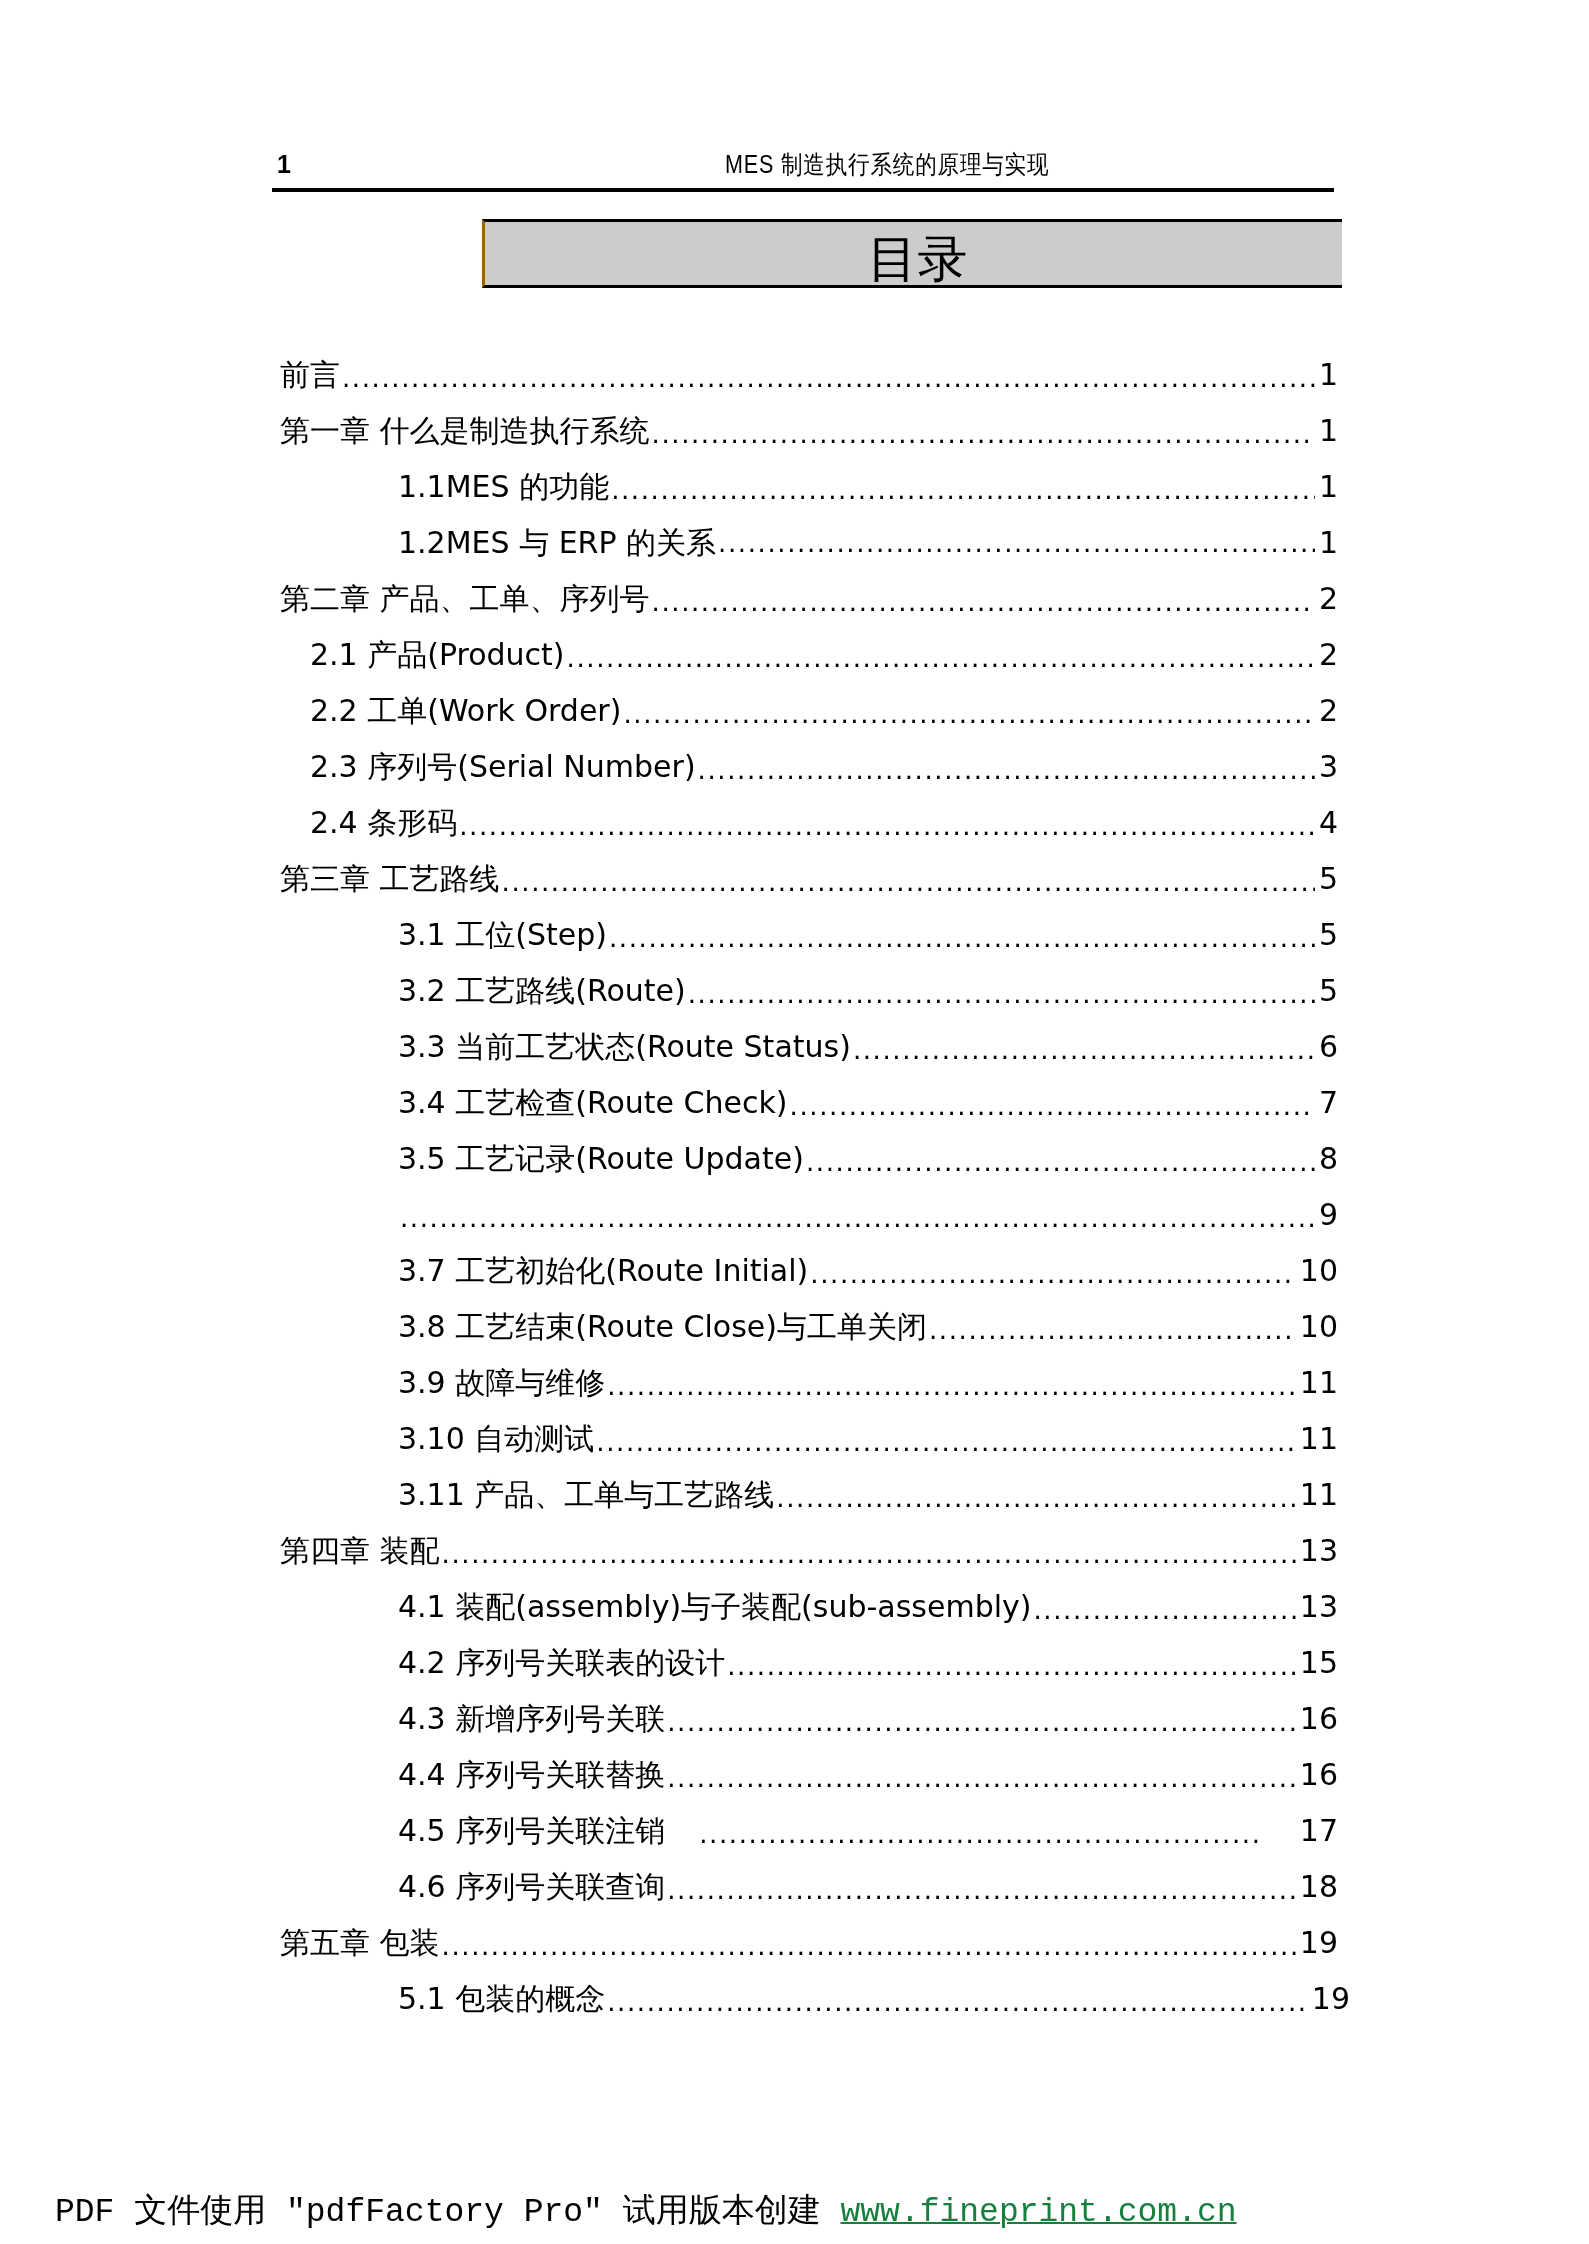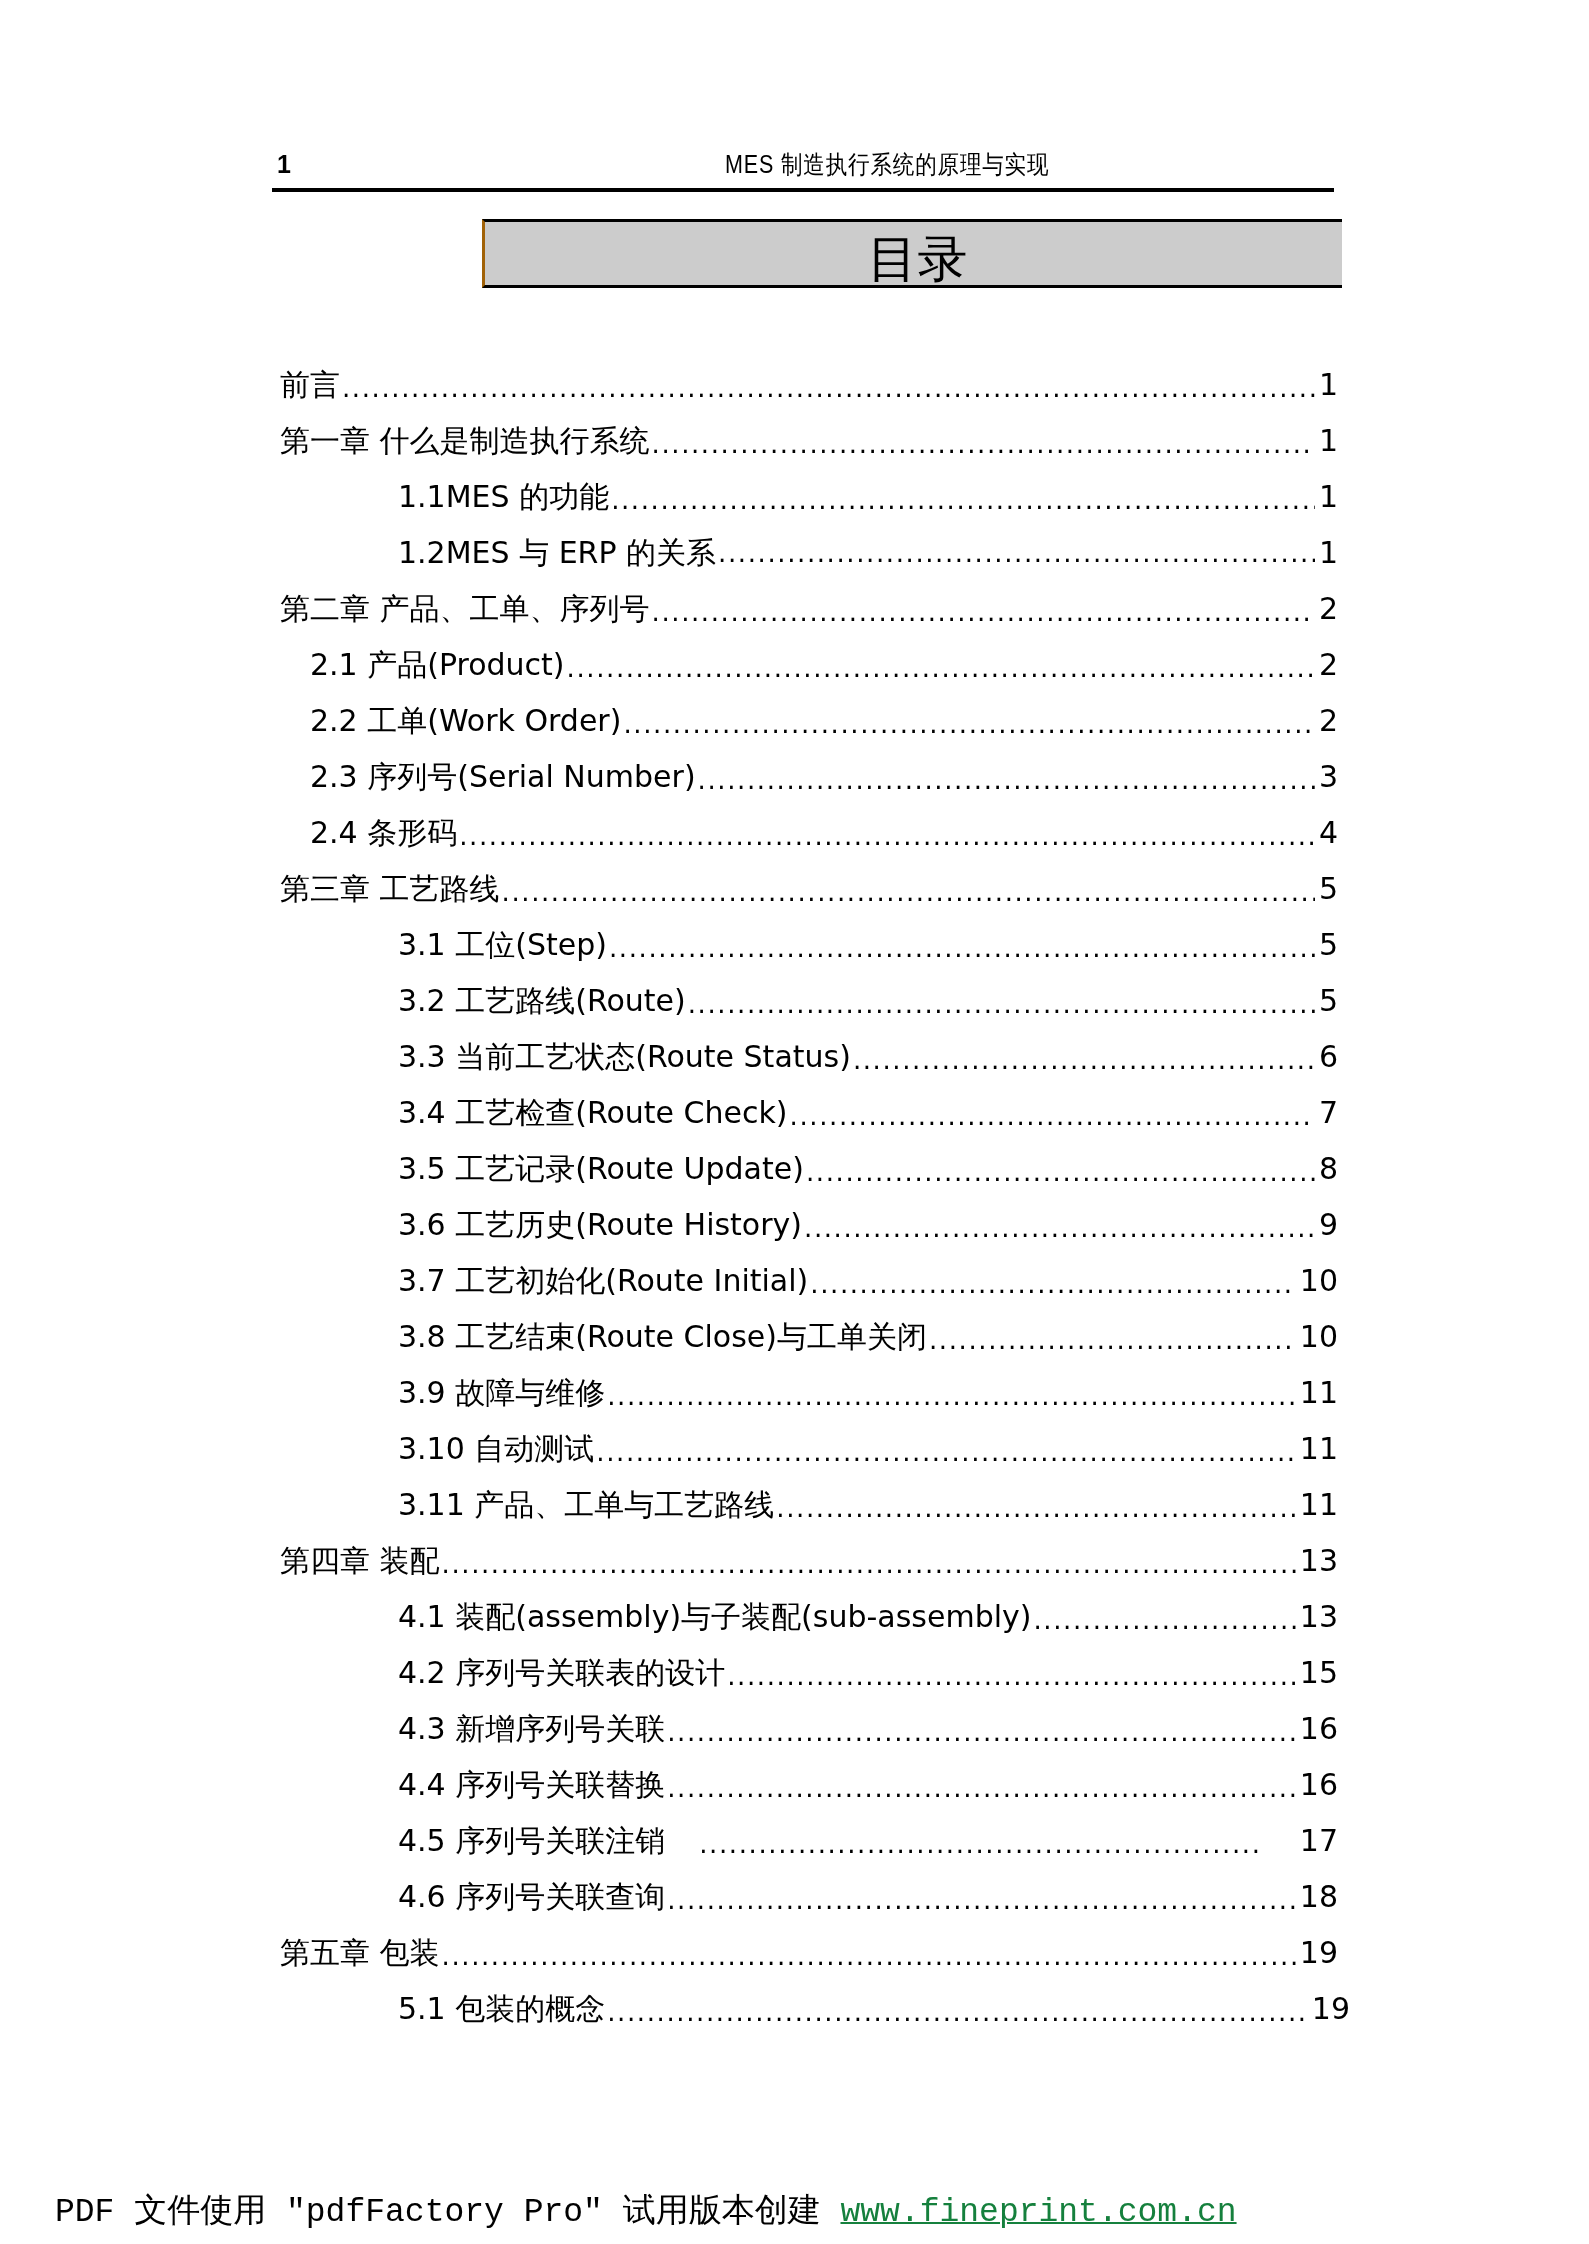--- a/index.html
+++ b/index.html
@@ -9,21 +9,21 @@
               font-family: "Liberation Sans", sans-serif; }
   .running-title { position: absolute; left: 725px; top: 148px; font-size: 25px;
                    font-family: "Liberation Sans", sans-serif; letter-spacing: 1px; transform: scaleX(0.86); transform-origin: left; }
   .header-rule { position: absolute; left: 272px; top: 188px; width: 1062px; height: 4px; background: #000; }
   .title-box { position: absolute; left: 482px; top: 219px; width: 857px; height: 63px;
                background: #cccccc; border-top: 3px solid #000; border-bottom: 3px solid #000; border-left: 3px solid #a16207;
                box-sizing: content-box; }
   .title-text { position: absolute; left: 0; right: 0; top: 4px; text-align: center; font-size: 50px;
                 font-family: "Liberation Sans", sans-serif; padding-left: 8px; }
   .toc { position: absolute; left: 0; top: 0; width: 1589px; }
-  .toc-row { position: absolute; height: 40px; display: flex; align-items: flex-end; right: 0; margin-top: 10px; }
+  .toc-row { position: absolute; height: 40px; display: flex; align-items: flex-end; right: 0; }
   .toc-label { white-space: nowrap; font-size: 30px; line-height: 40px; flex: 0 0 auto; }
   .toc-leader { flex: 1 1 auto; overflow: hidden; white-space: nowrap; font-size: 26px; line-height: 34px;
                 letter-spacing: 1.6px; margin-left: 2px; margin-right: 4px; }
   .toc-leader::before { content: "................................................................................................................................................................................................................................................"; }
   .toc-page { flex: 0 0 auto; font-size: 30px; line-height: 40px; text-align: right; }
   .lvl-chapter .toc-label { font-weight: normal; }
   .lvl-sub .toc-label { font-weight: normal; }
   .footer { position: absolute; left: 55px; top: 2188px; font-size: 33px; white-space: nowrap;
             font-family: "Liberation Mono", "DejaVu Sans Mono", monospace; }
   .footer a { color: #15803d; text-decoration: underline; text-decoration-thickness: 2px; }
@@ -109,21 +109,20 @@
     <span class="toc-label">3.4 工艺检查(Route Check)</span>
     <span class="toc-leader"></span>
     <span class="toc-page">7</span>
   </div>
     <div class="toc-row lvl-sub" style="left: 398px; right: 251px; top: 1139px;">
     <span class="toc-label">3.5 工艺记录(Route Update)</span>
     <span class="toc-leader"></span>
     <span class="toc-page">8</span>
   </div>
     <div class="toc-row lvl-sub" style="left: 398px; right: 251px; top: 1195px;">
-    <span class="toc-label">3.6 工艺历史(Route History)</span>
     <span class="toc-leader"></span>
     <span class="toc-page">9</span>
   </div>
     <div class="toc-row lvl-sub" style="left: 398px; right: 251px; top: 1251px;">
     <span class="toc-label">3.7 工艺初始化(Route Initial)</span>
     <span class="toc-leader"></span>
     <span class="toc-page">10</span>
   </div>
     <div class="toc-row lvl-sub" style="left: 398px; right: 251px; top: 1307px;">
     <span class="toc-label">3.8 工艺结束(Route Close)与工单关闭</span>

